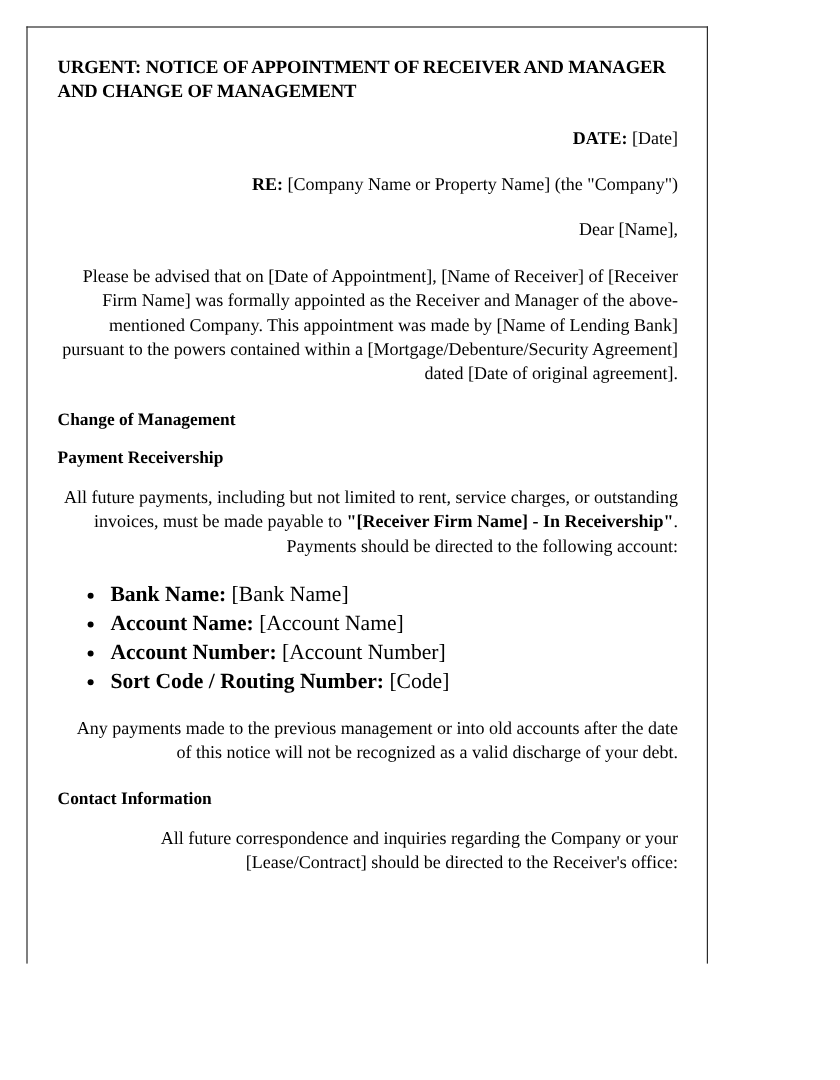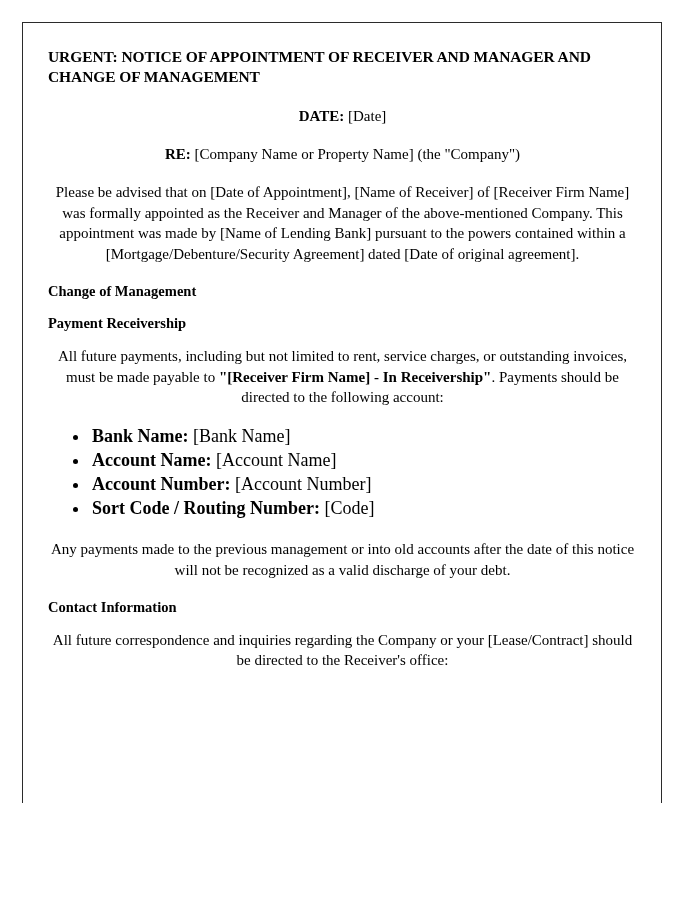--- a/index.html
+++ b/index.html
@@ -14,21 +14,21 @@
     overflow: hidden;
     font-family: "Liberation Serif", "DejaVu Serif", serif;
     color: #000000;
   }
 
   
   .page-sheet {
     position: absolute;
     left: 22px;
     top: 22px;
-    width: 640px;
+    width: 568px;
     height: 781px;
     box-sizing: border-box;
     border-left: 1.5px solid #2b2b2b;
     border-top: 1.5px solid #2b2b2b;
     border-right: 1.5px solid #2b2b2b;
     border-bottom: none;
     background: #ffffff;
     overflow: hidden;
   }
 
@@ -49,21 +49,21 @@
     font-size: 14.5px;
     font-weight: bold;
     line-height: 1.25;
     margin: 12px 0 14px 0;
   }
 
   p.para {
     font-size: 15px;
     line-height: 1.36;
     margin: 0 0 18px 0;
-    text-align: center;
+    text-align: right;
   }
 
   p.tight-block {
     font-size: 15px;
     line-height: 1.28;
     margin: 0 0 18px 0;
   }
 
   .lbl {
     font-weight: bold;
@@ -94,20 +94,21 @@
       <span class="lbl">DATE:</span>
       <span>[Date]</span>
     </p>
 
 
     <p class="para">
       <span class="lbl">RE:</span>
       <span>[Company Name or Property Name] (the "Company")</span>
     </p>
 
+    <p class="para">Dear [Name],</p>
 
     <p class="para">Please be advised that on [Date of Appointment], [Name of Receiver] of [Receiver Firm Name] was formally appointed as the Receiver and Manager of the above-mentioned Company. This appointment was made by [Name of Lending Bank] pursuant to the powers contained within a [Mortgage/Debenture/Security Agreement] dated [Date of original agreement].</p>
 
     <h2 class="section-heading">Change of Management</h2>
 
 
     <h2 class="section-heading">Payment Receivership</h2>
 
     <p class="para"><span>All future payments, including but not limited to rent, service charges, or outstanding invoices, must be made payable to </span><span class="lbl">"[Receiver Firm Name] - In Receivership"</span><span>. Payments should be directed to the following account:</span></p>
 

